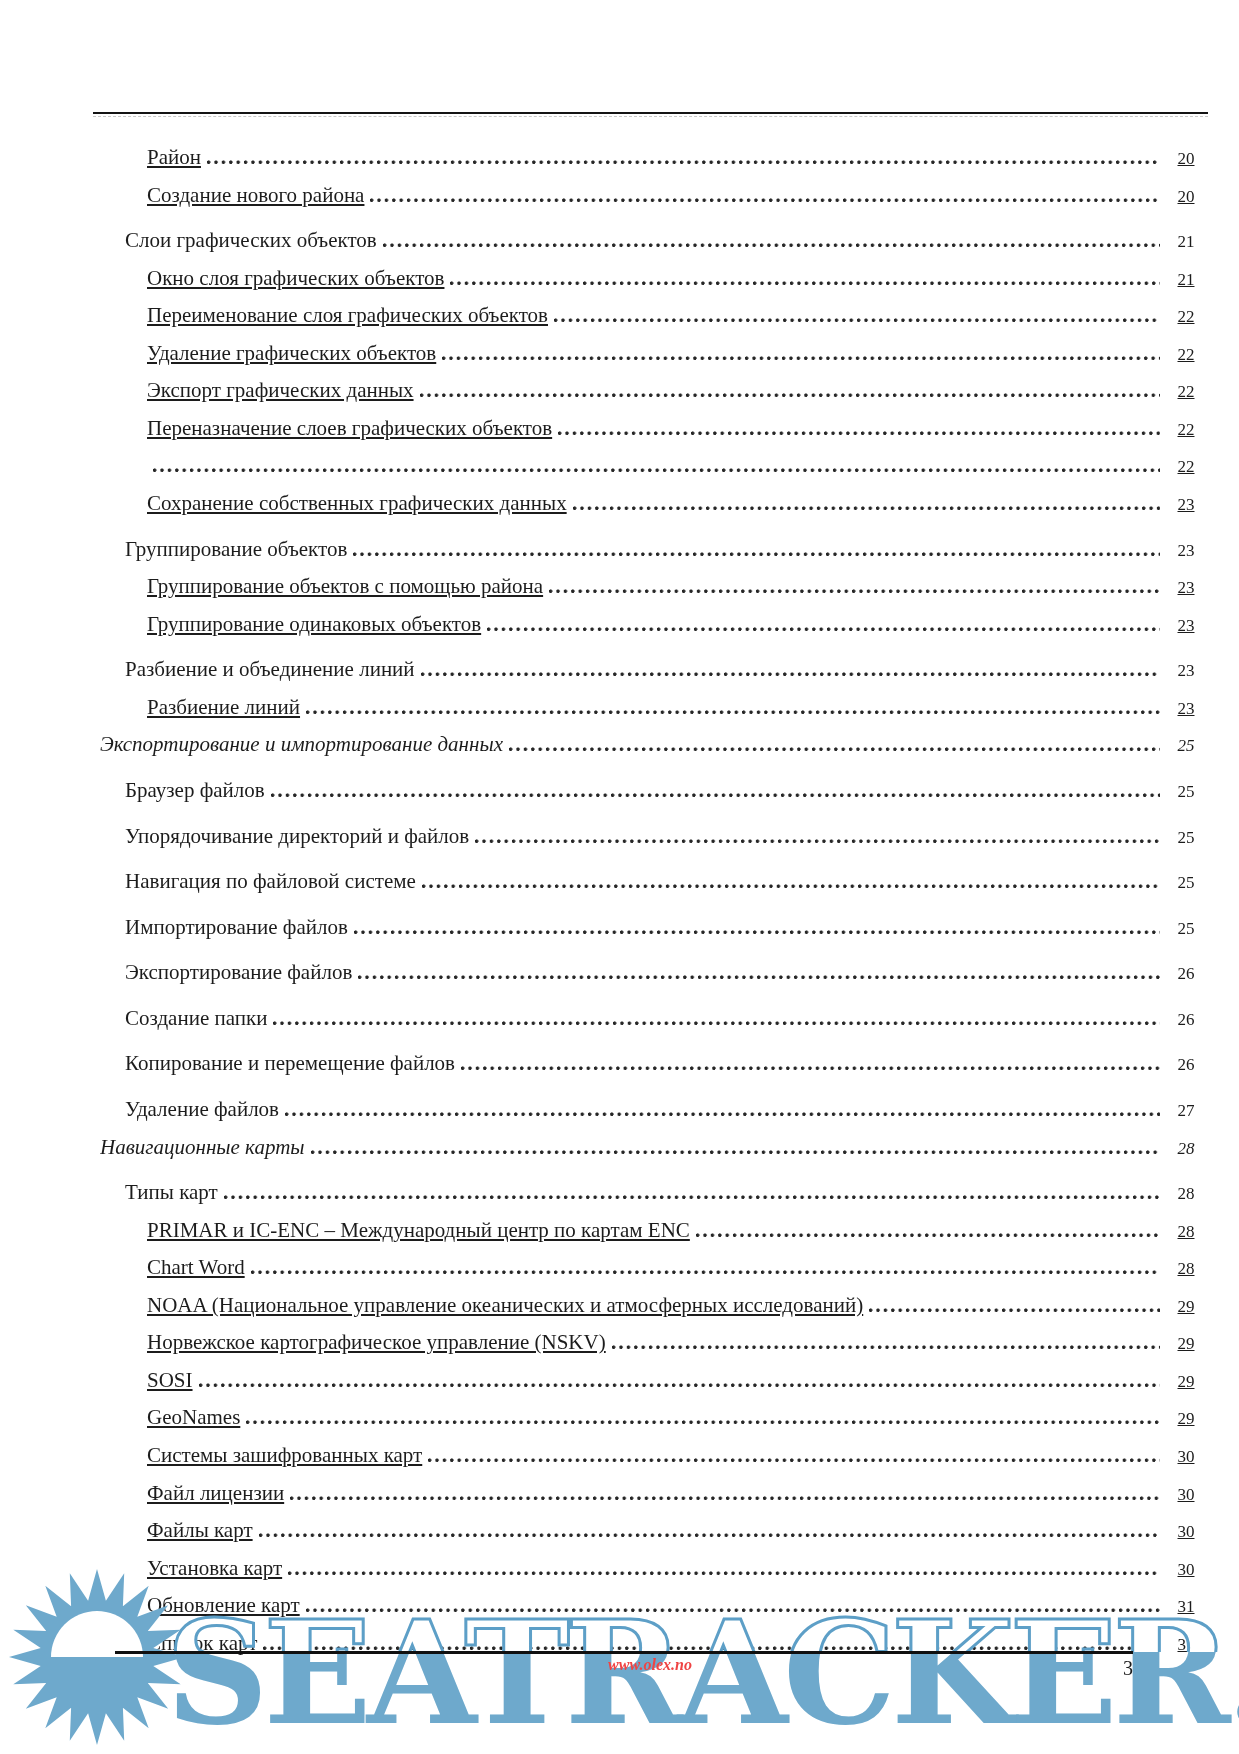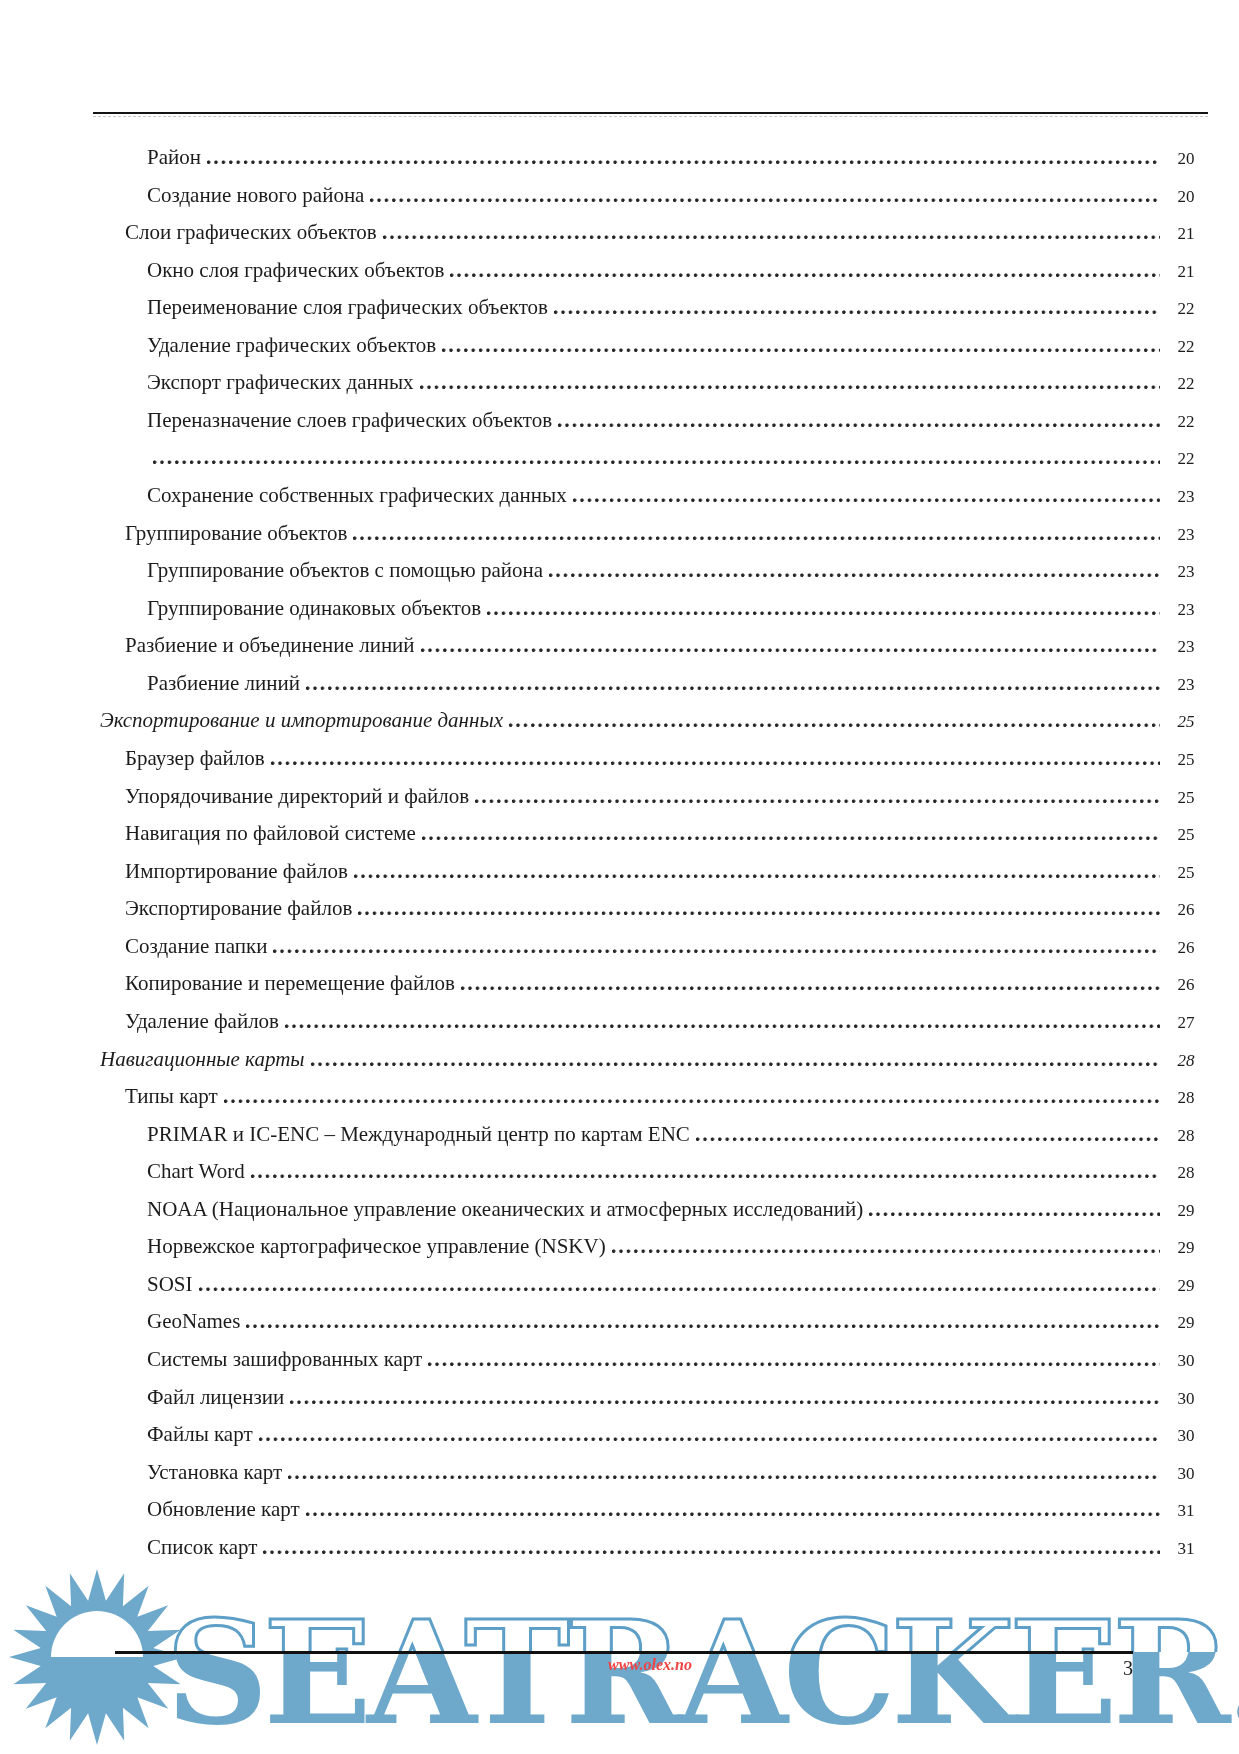--- a/index.html
+++ b/index.html
@@ -21,22 +21,22 @@
     border-top:1px dashed #c9c9c9;
   }
   
   .toc{
     position:absolute;left:100px;top:139px;width:1108px;
   }
   .toc-row{
     display:flex;align-items:baseline;height:37.57px;overflow:hidden;
   }
   .toc-row.lvl1{padding-left:0;font-style:italic;}
-  .toc-row.lvl2{padding-left:25px;}
-  .toc-row.lvl3{padding-left:47px;}
+  .toc-row.lvl2{padding-left:25px;margin-top:8px;}
+  .toc-row.lvl3{padding-left:47px;text-decoration:underline;}
   .toc-label{
     font-size:21px;line-height:37.57px;white-space:nowrap;
   }
   .leader{
     flex:1;min-width:30px;height:5px;
     margin:0 4px 1px 6px;
     background-image:radial-gradient(circle at 1.6px 3.2px,#262626 1.45px,transparent 2.1px);
     background-size:7.4px 5px;
     background-repeat:repeat-x;
     background-position:left bottom;

